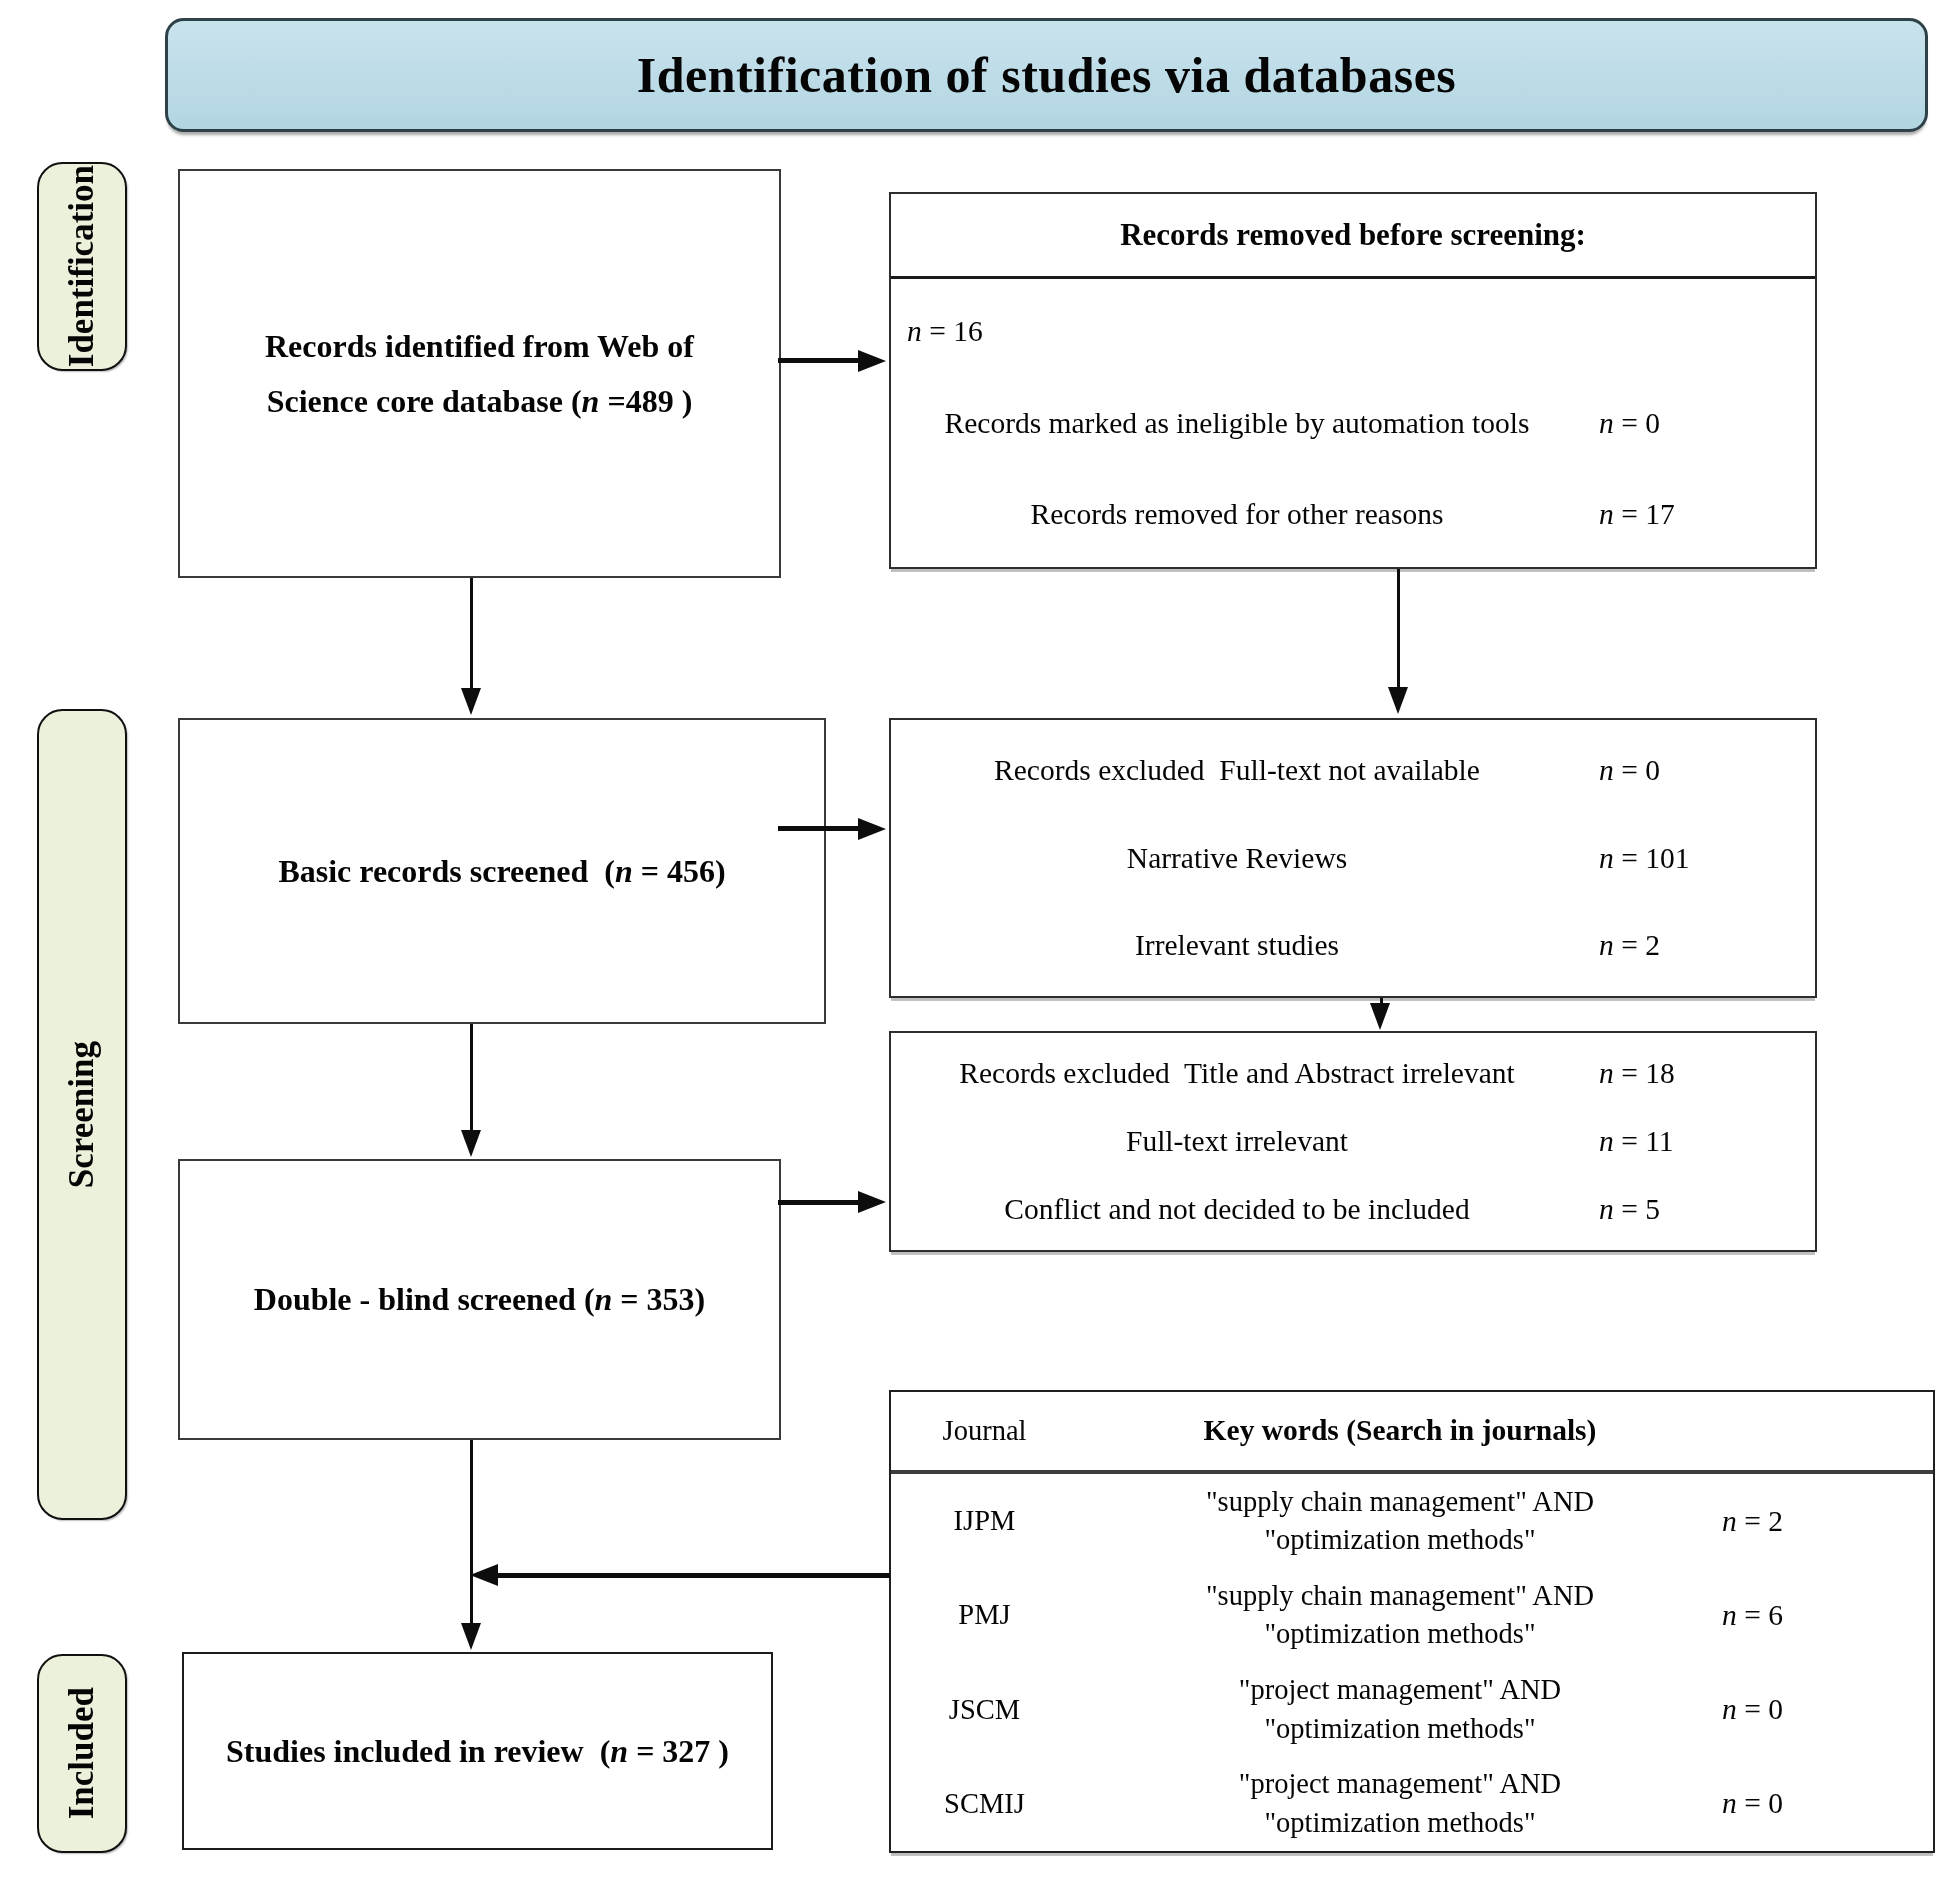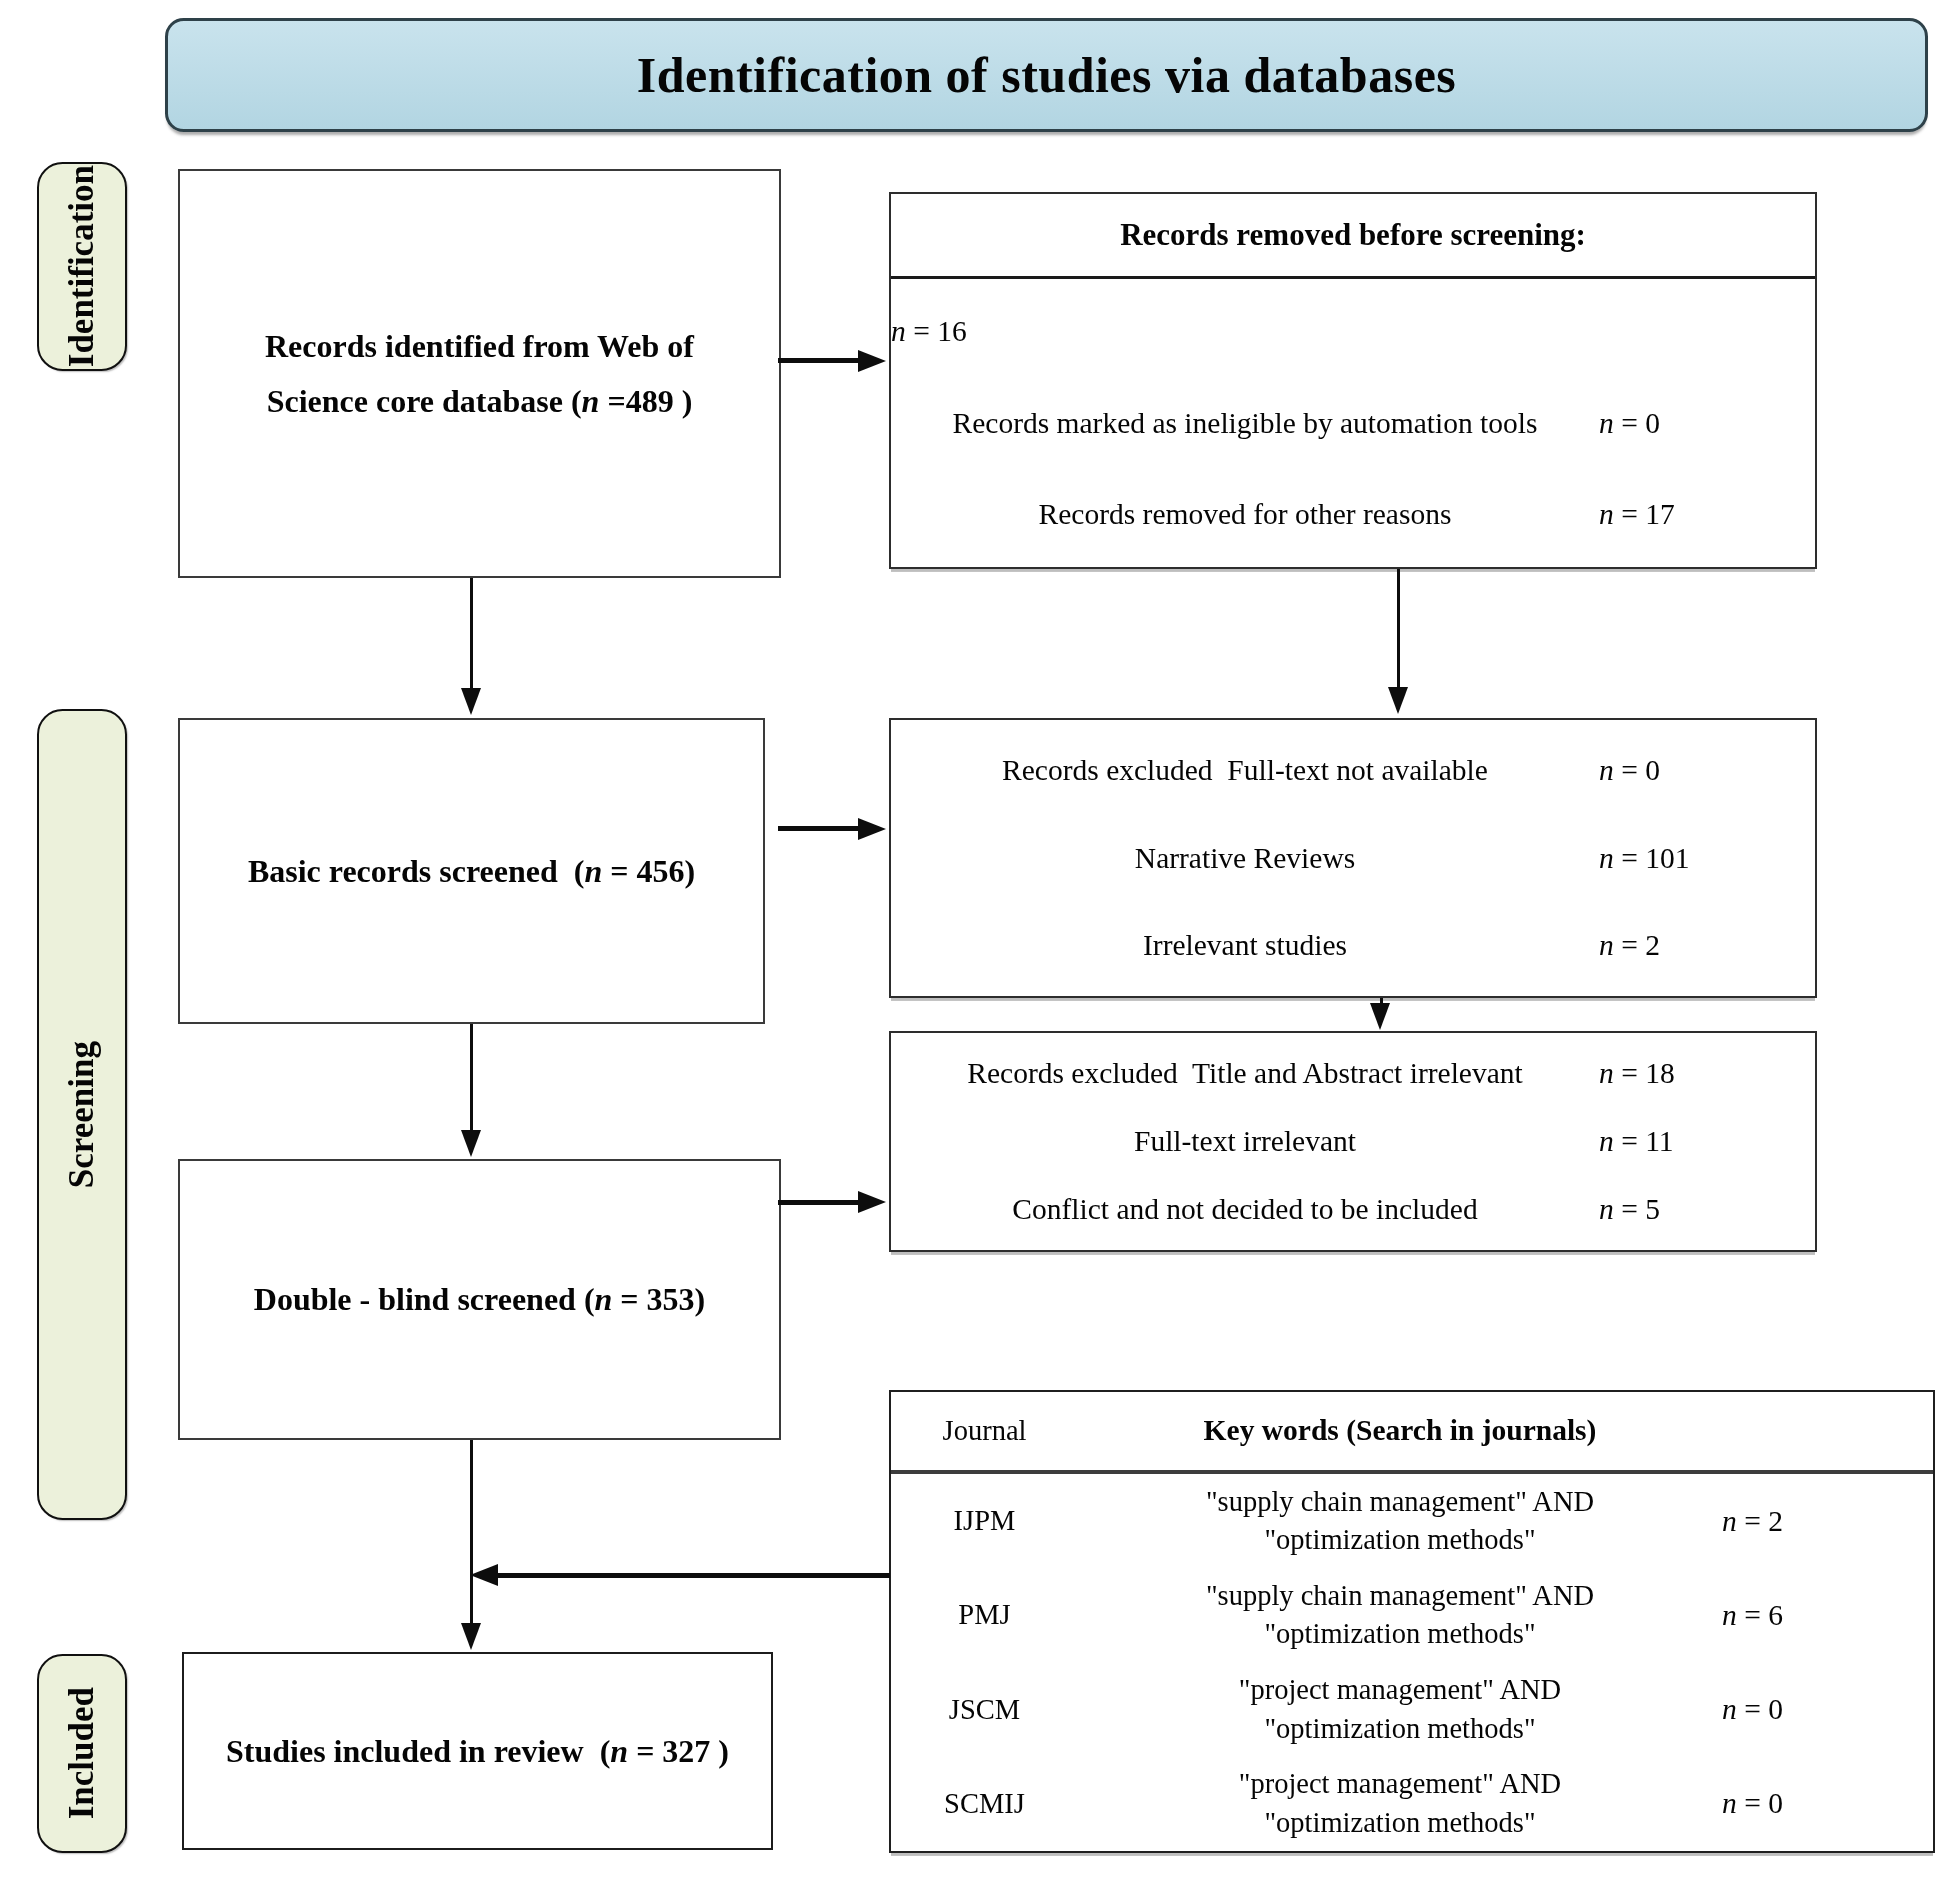--- a/index.html
+++ b/index.html
@@ -34,42 +34,42 @@
     font-weight:bold;font-size:35px;
   }
 
   
   .flow-box{
     position:absolute;box-sizing:border-box;background:#ffffff;
     border:2.9px solid #3a3a3a;
     display:flex;align-items:center;justify-content:center;text-align:center;
   }
   #box-identified{left:178px;top:169px;width:603px;height:409px;}
-  #box-screened{left:178px;top:718px;width:587px;height:306px;text-align:center;}
+  #box-screened{left:178px;top:718px;width:648px;height:306px;text-align:center;}
   #box-double-blind{left:178px;top:1159px;width:603px;height:281px;}
   #box-included{left:182px;top:1652px;width:591px;height:198px;border-color:#1c1c1c;}
   .box-text{font-weight:bold;font-size:32px;line-height:1.7;}
 
   
   .rbox{
     position:absolute;left:889px;width:928px;box-sizing:border-box;background:#ffffff;
     border:2.9px solid #2d2d2d;display:flex;flex-direction:column;
     box-shadow:0 4.9px 0 -2px rgba(125,125,125,.5);
   }
   #rbox-removed{top:192px;height:377px;}
   #rbox-excluded1{top:718px;height:280px;}
   #rbox-excluded2{top:1031px;height:221px;}
   .rbox-header{
     height:82px;flex:none;display:flex;align-items:center;justify-content:center;
     border-bottom:3.9px solid #1a1a1a;font-weight:bold;font-size:31px;
   }
   .rbox-body{flex:1;display:flex;flex-direction:column;justify-content:space-around;padding:6.9px 0;}
   .n-row{display:flex;align-items:center;}
   .row-label{flex:1;text-align:center;font-size:29.5px;}
-  .row-n{width:216px;flex:none;font-size:29.5px;text-align:left;}
+  .row-n{width:216px;flex:none;font-size:29.5px;text-align:left;margin-left:16px;}
   .row-n i{font-style:italic;}
 
   
   #journal-table{
     position:absolute;left:889px;top:1390px;width:1046px;height:463px;box-sizing:border-box;
     background:#ffffff;border:2.9px solid #1f1f1f;display:flex;flex-direction:column;
     box-shadow:0 4.9px 0 -2px rgba(125,125,125,.5);
   }
   #jt-header{
     flex:none;height:78px;display:flex;align-items:center;border-bottom:4.4px solid #3d3d3d;

